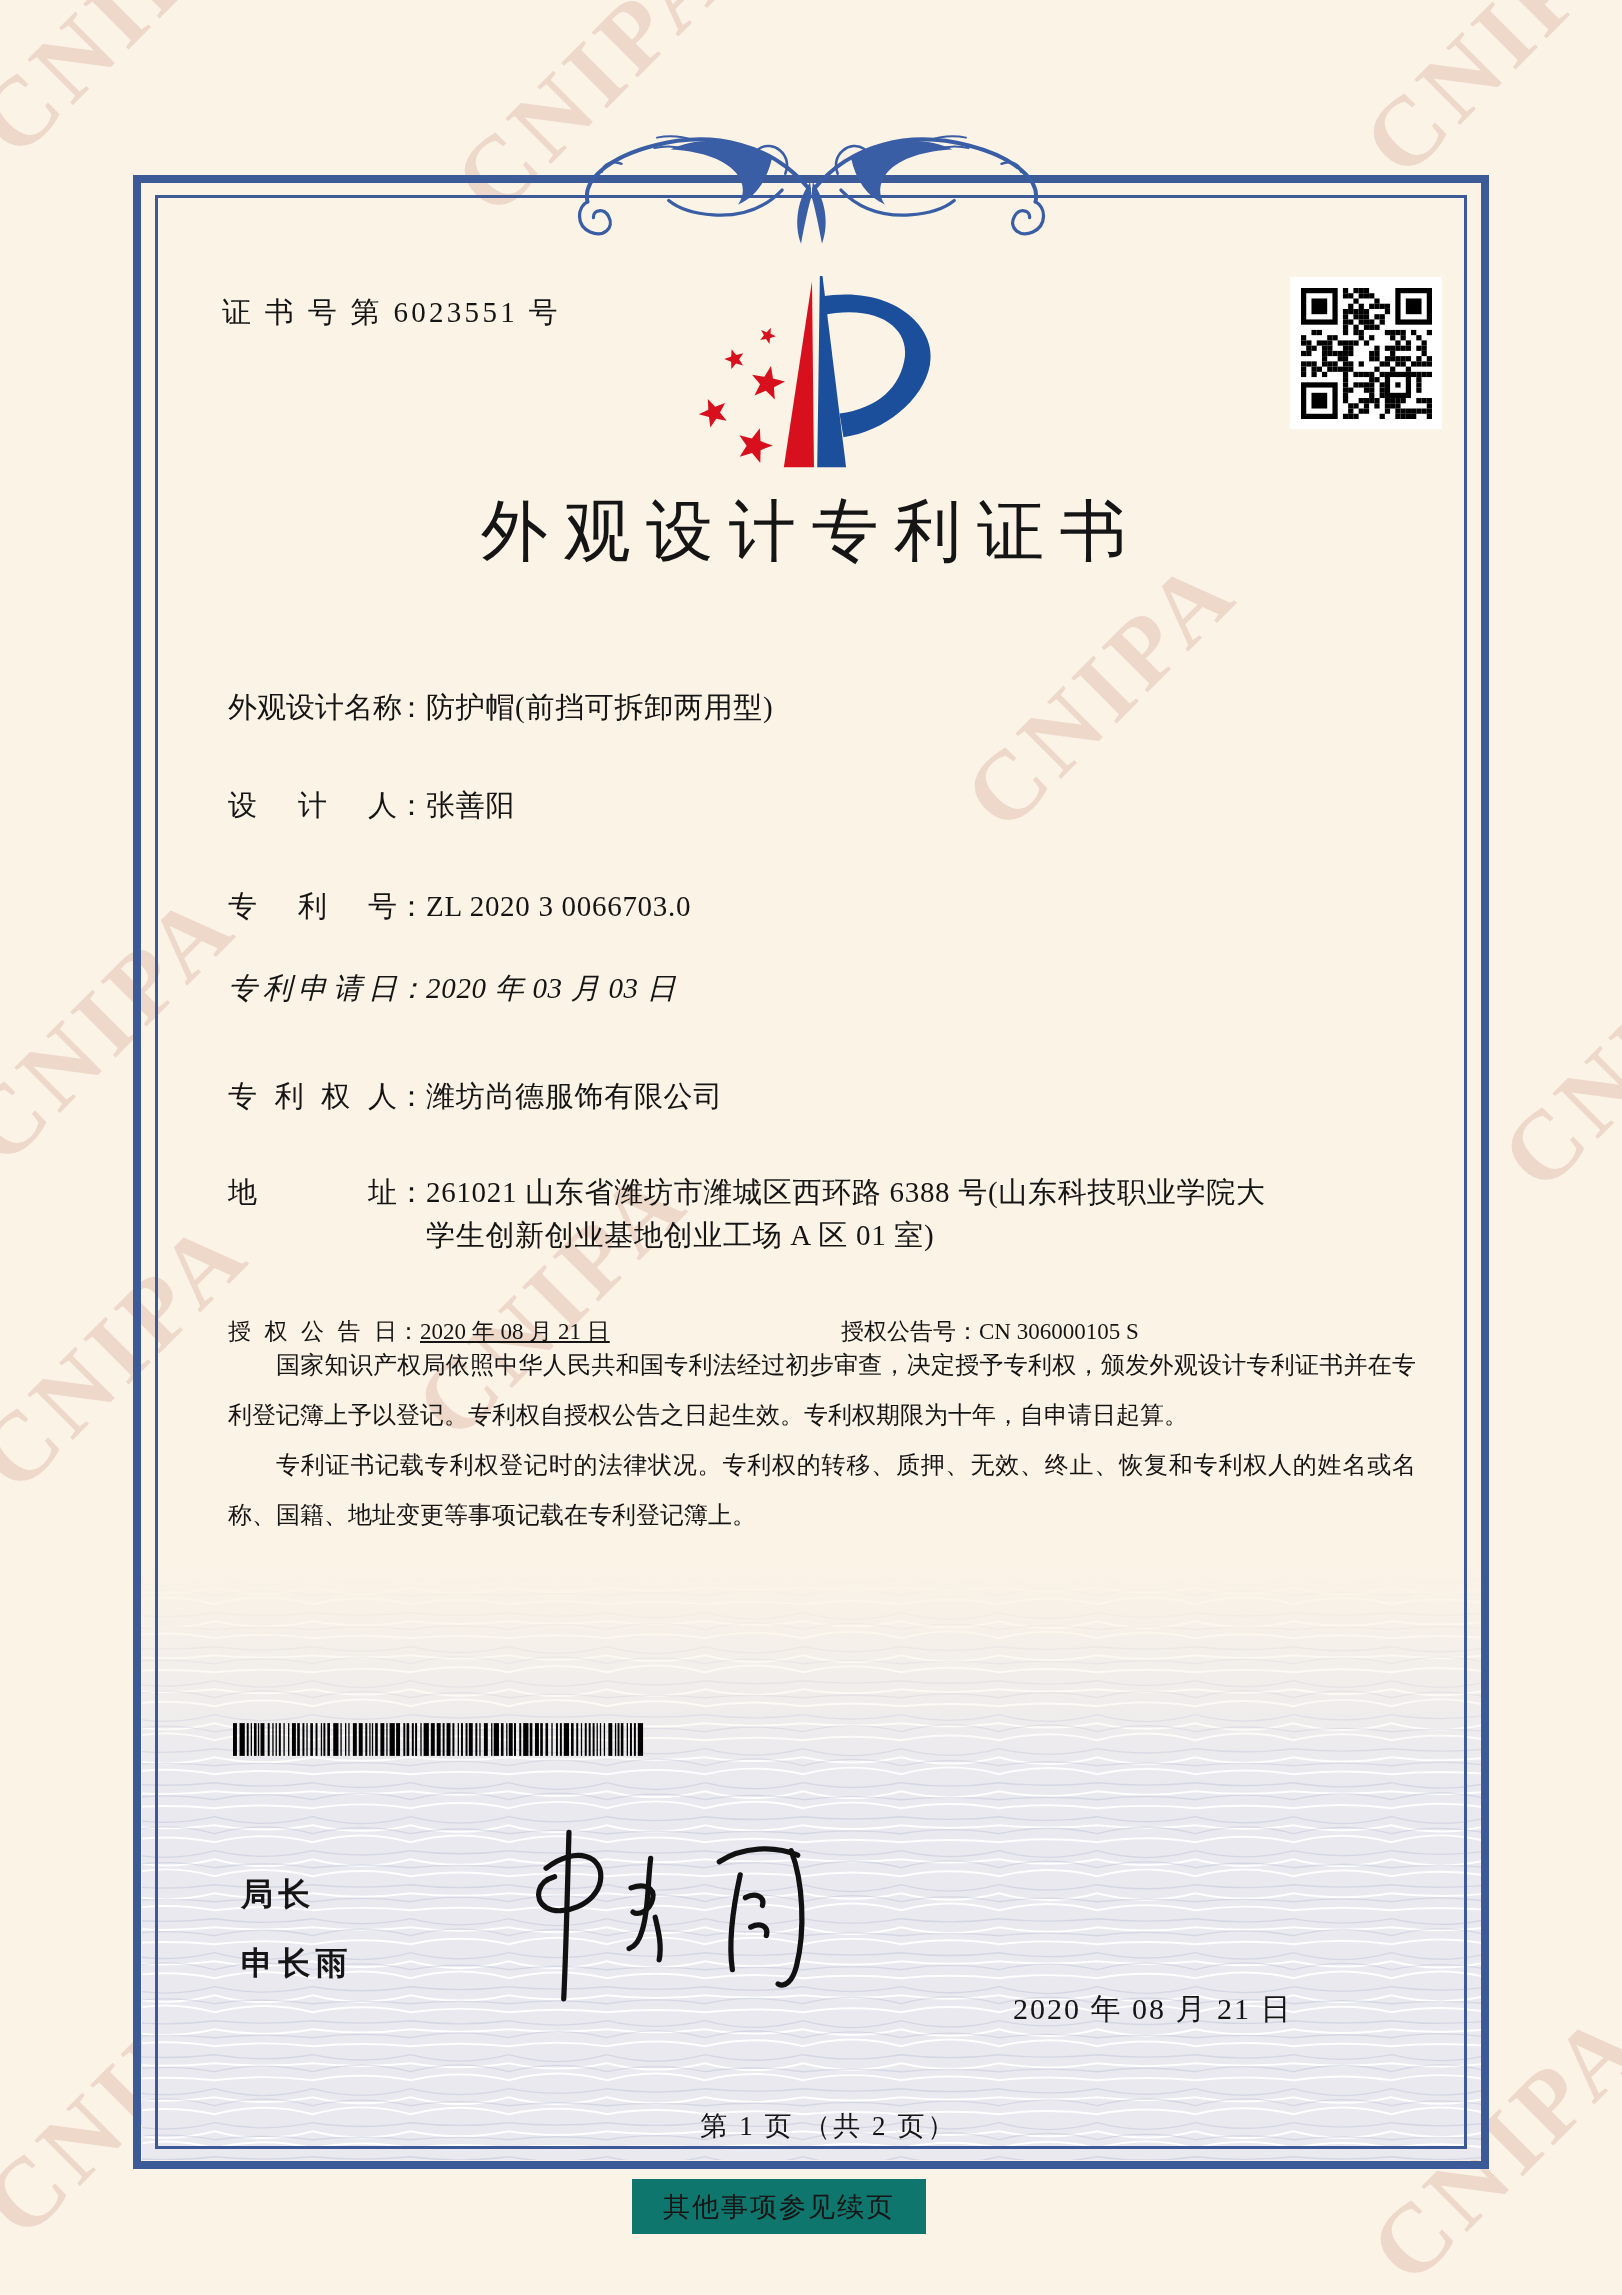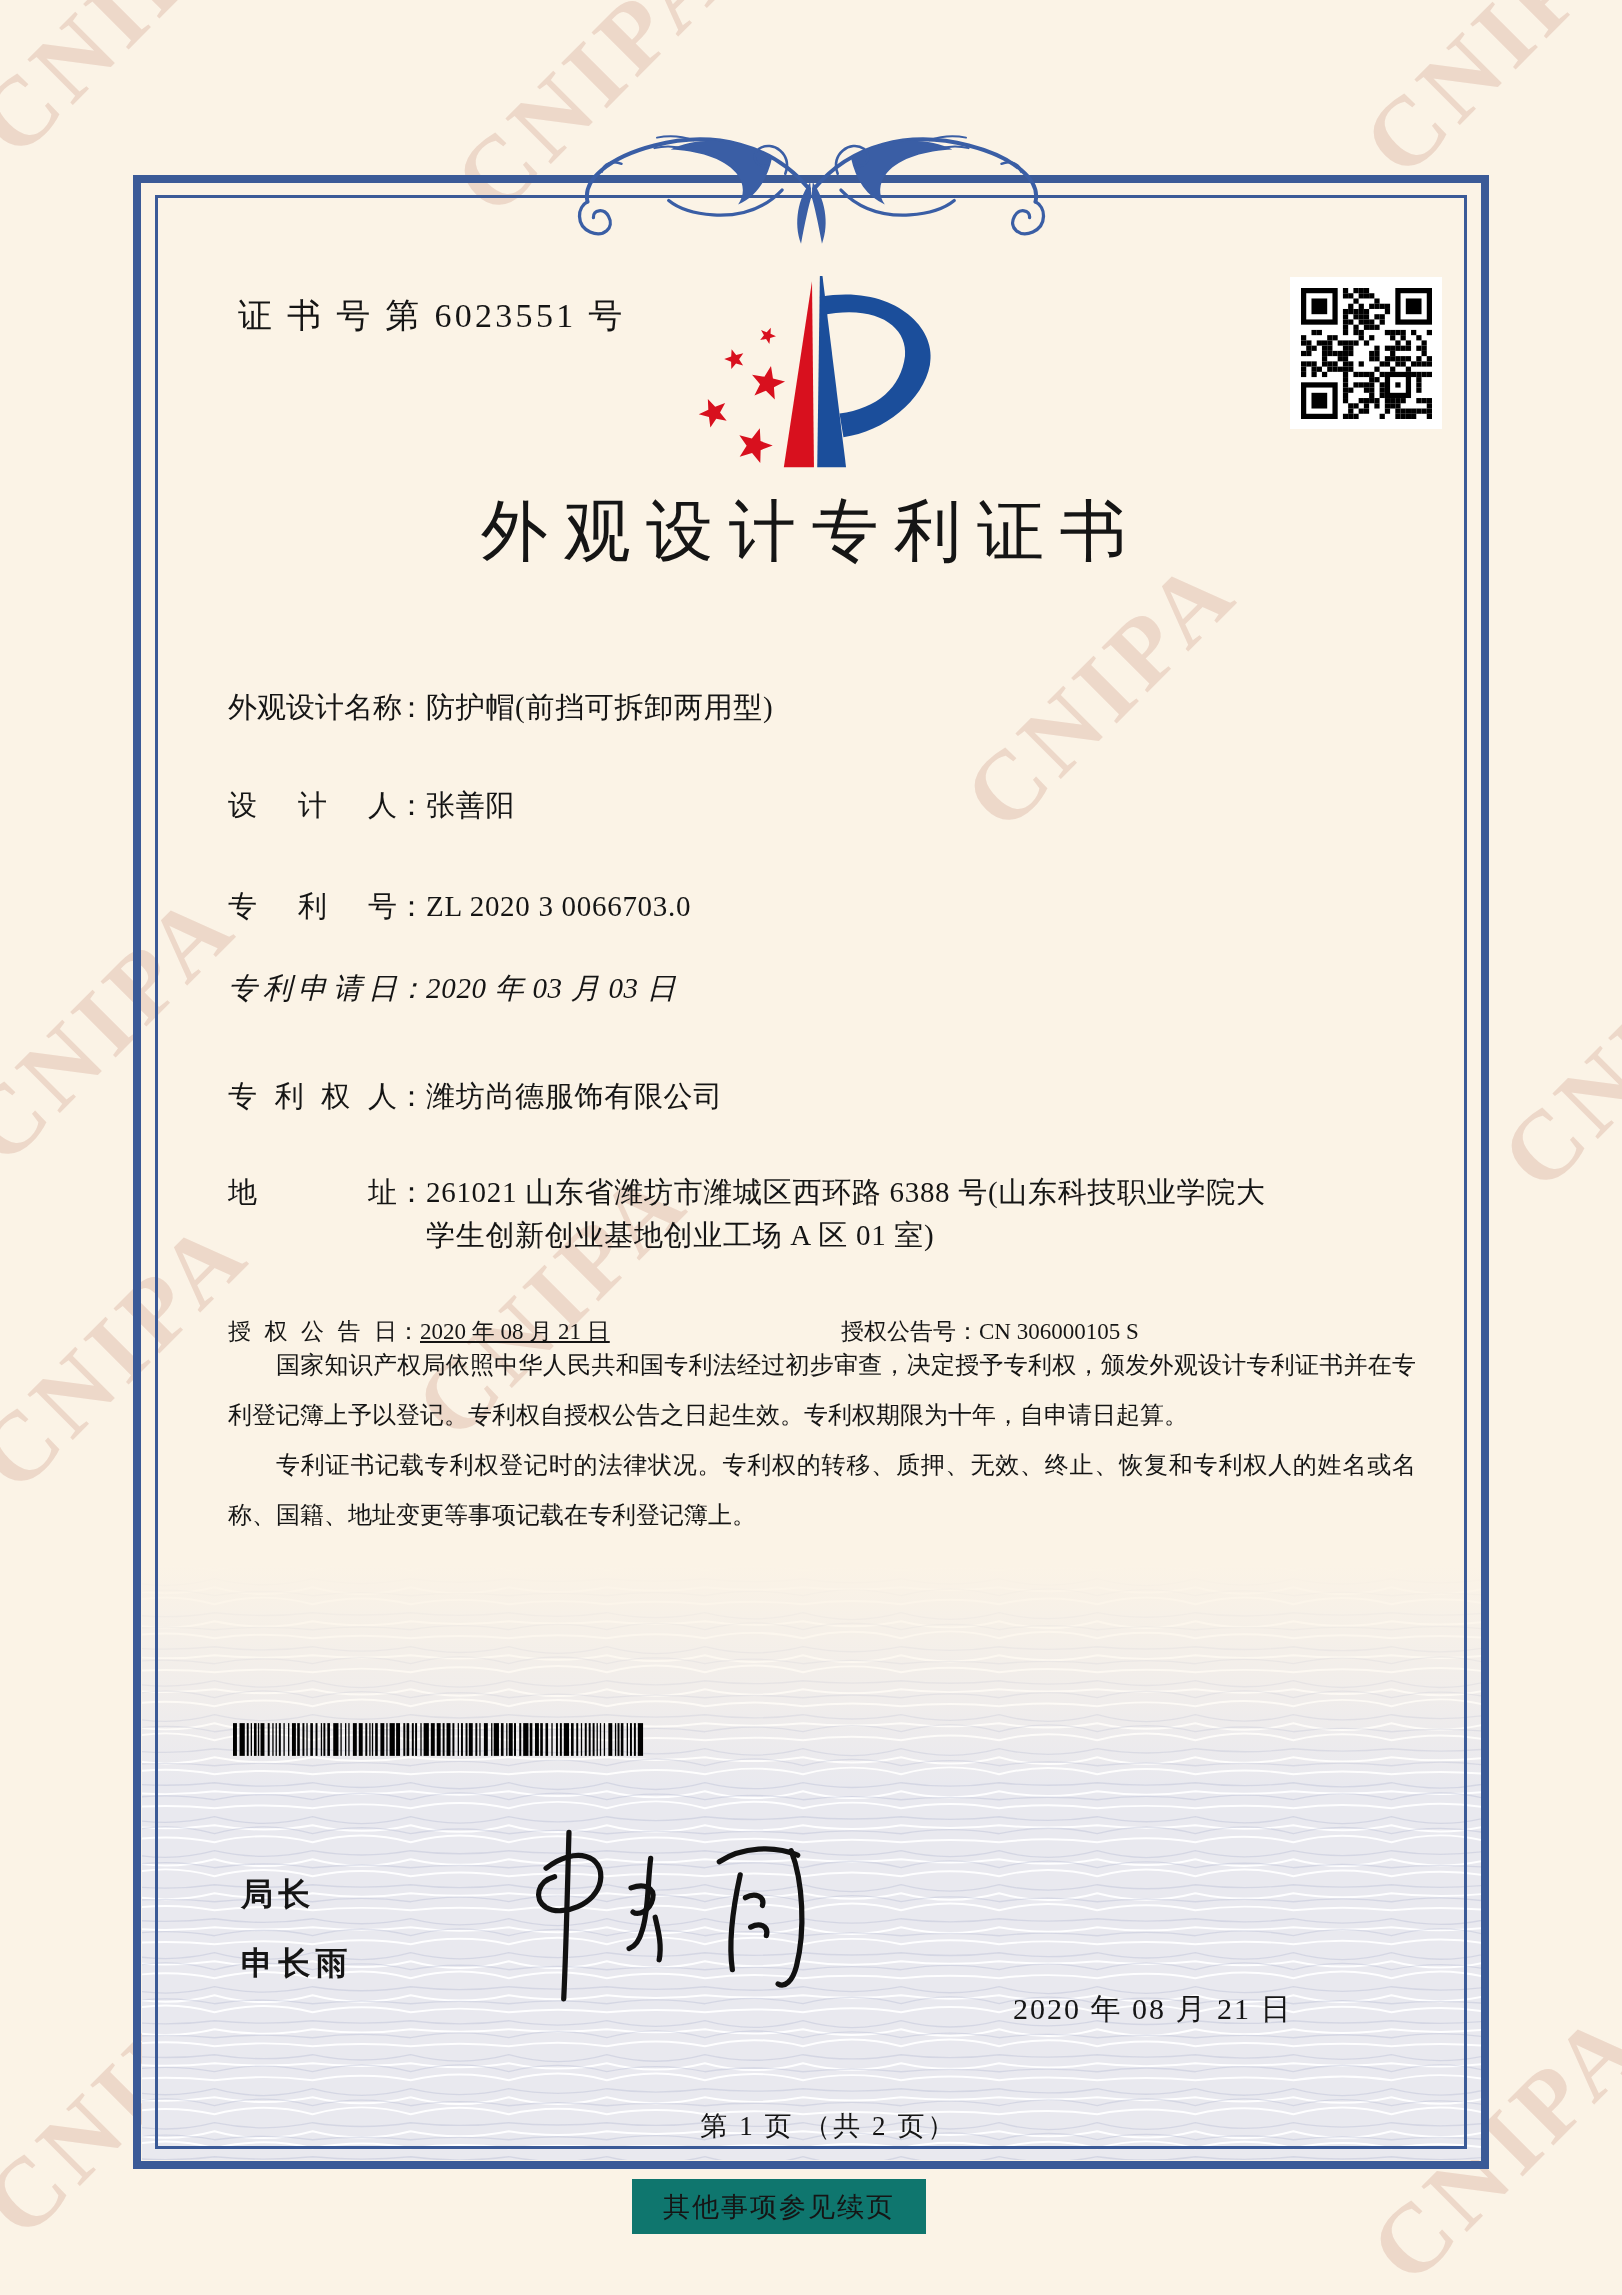--- a/index.html
+++ b/index.html
@@ -14,21 +14,21 @@
   .waves{position:absolute;left:142px;top:1565px;width:1339px;height:595px;z-index:2;
          background:#e9e9ef;overflow:hidden;}
   .waves-fade{position:absolute;left:0;top:0;width:100%;height:222px;
          background:linear-gradient(180deg,#fbf3e6 0%,rgba(251,243,230,0) 100%);}
   
   .frame{position:absolute;left:133px;top:175px;width:1356px;height:1994px;z-index:3;
          border:8.5px solid #3b5a97;box-sizing:border-box;pointer-events:none;}
   .frame-inner{position:absolute;left:13.7px;top:11.8px;right:13.7px;bottom:11.8px;border:3.3px solid #3b5a97;}
   .ornament{position:absolute;left:543px;top:118px;z-index:4;}
   
-  .cert-no{position:absolute;left:222px;top:293px;z-index:5;font-size:34px;letter-spacing:3.3px;margin-left:16px;}
+  .cert-no{position:absolute;left:222px;top:293px;z-index:5;font-size:29px;letter-spacing:3.3px;}
   .logo{position:absolute;left:681px;top:272px;z-index:5;}
   .qr-box{position:absolute;left:1290px;top:277px;width:152px;height:152px;background:#ffffff;z-index:5;}
   .qr-box svg{position:absolute;left:10.5px;top:10.5px;}
   .title{position:absolute;left:0;top:486px;width:1623px;text-align:center;z-index:5;
          font-size:67px;font-weight:normal;letter-spacing:15.7px;}
   
   .field-row{position:absolute;left:228px;z-index:5;font-size:29px;line-height:43px;white-space:nowrap;}
   .flabel{display:inline-block;width:169px;text-align:justify;text-align-last:justify;vertical-align:top;}
   .fcolon{display:inline-block;vertical-align:top;}
   .fvalue{display:inline-block;vertical-align:top;max-width:857px;white-space:normal;letter-spacing:0.7px;}

